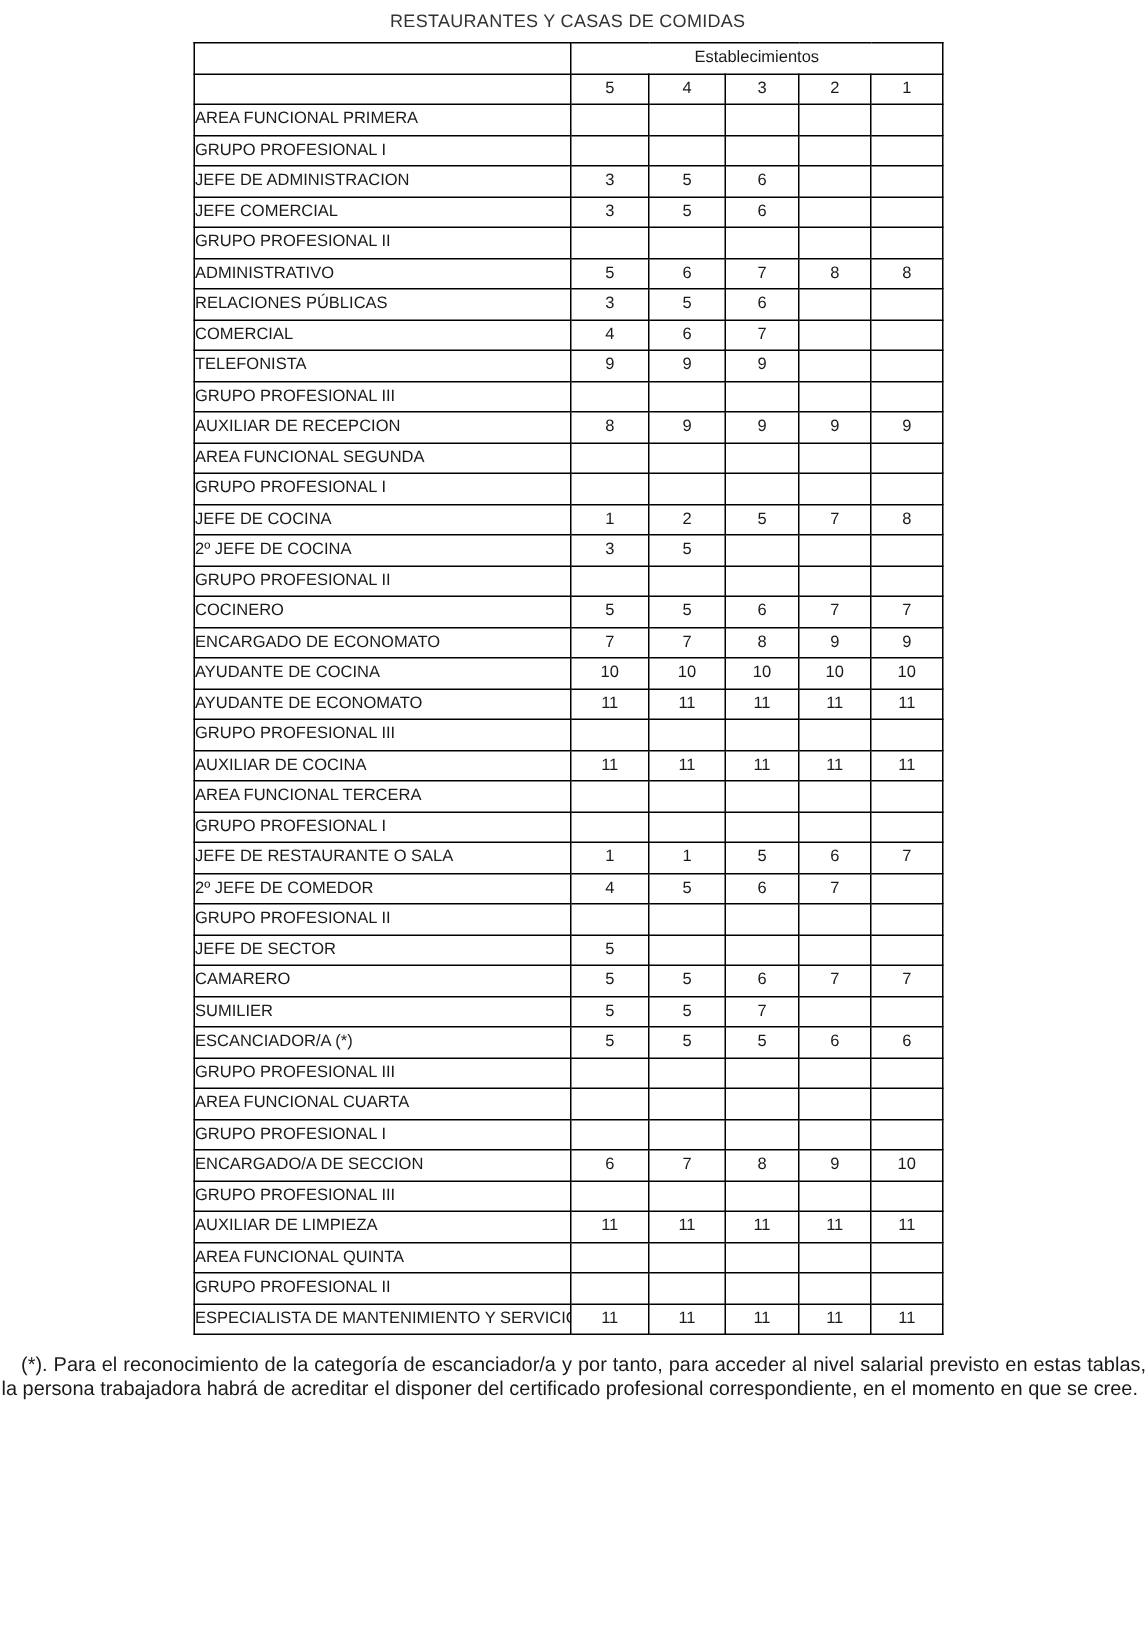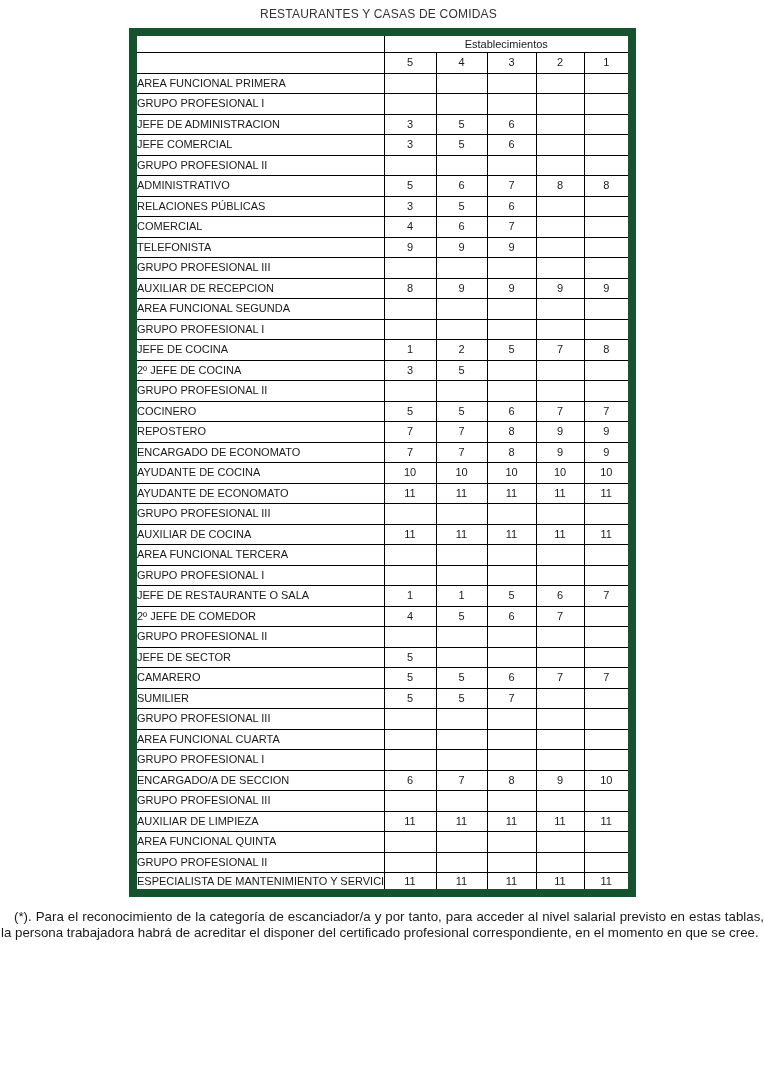--- a/index.html
+++ b/index.html
@@ -26,21 +26,21 @@
     font-size: 12px;
     letter-spacing: 0.2px;
     color: #333333;
     white-space: nowrap;
   }
   table.class-table {
     border-collapse: collapse;
     table-layout: fixed;
     margin: 7px 0 0 129px;
     width: 499px;
-    border: 8px solid #14532d;
+    border: 1px solid #14532d;
     padding-left: 32px;
   }
   table.class-table th,
   table.class-table td {
     border: 1px solid #000000;
     height: 20.5px;
     padding: 0;
     font-size: 11px;
     font-weight: normal;
     line-height: 13px;
@@ -228,28 +228,20 @@
         </tr>
         <tr>
           <td class="label job">COCINERO</td>
           <td class="num">5</td>
           <td class="num">5</td>
           <td class="num">6</td>
           <td class="num">7</td>
           <td class="num">7</td>
         </tr>
         <tr>
-          <td class="label job">REPOSTERO</td>
-          <td class="num">7</td>
-          <td class="num">7</td>
-          <td class="num">8</td>
-          <td class="num">9</td>
-          <td class="num">9</td>
-        </tr>
-        <tr>
           <td class="label job">ENCARGADO DE ECONOMATO</td>
           <td class="num">7</td>
           <td class="num">7</td>
           <td class="num">8</td>
           <td class="num">9</td>
           <td class="num">9</td>
         </tr>
         <tr>
           <td class="label job">AYUDANTE DE COCINA</td>
           <td class="num">10</td>
@@ -340,20 +332,28 @@
         </tr>
         <tr>
           <td class="label job">SUMILIER</td>
           <td class="num">5</td>
           <td class="num">5</td>
           <td class="num">7</td>
           <td class="num"></td>
           <td class="num"></td>
         </tr>
         <tr>
+          <td class="label job">ESCANCIADOR/A (*)</td>
+          <td class="num">5</td>
+          <td class="num">5</td>
+          <td class="num">5</td>
+          <td class="num">6</td>
+          <td class="num">6</td>
+        </tr>
+        <tr>
           <td class="label group">GRUPO PROFESIONAL III</td>
           <td class="num"></td>
           <td class="num"></td>
           <td class="num"></td>
           <td class="num"></td>
           <td class="num"></td>
         </tr>
         <tr>
           <td class="label area">AREA FUNCIONAL CUARTA</td>
           <td class="num"></td>

